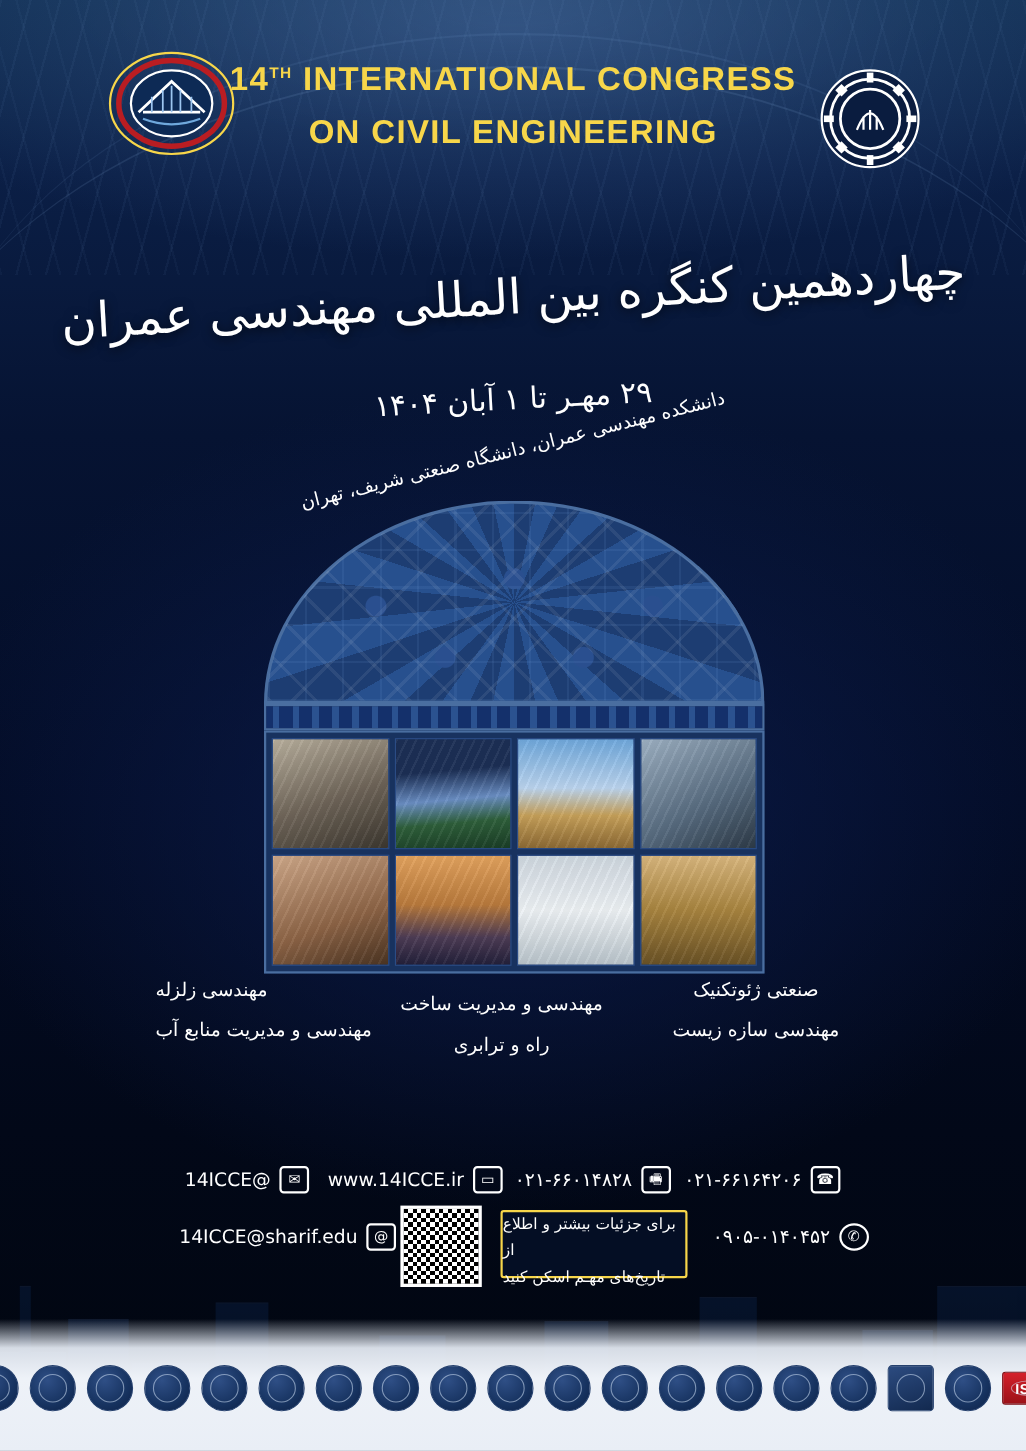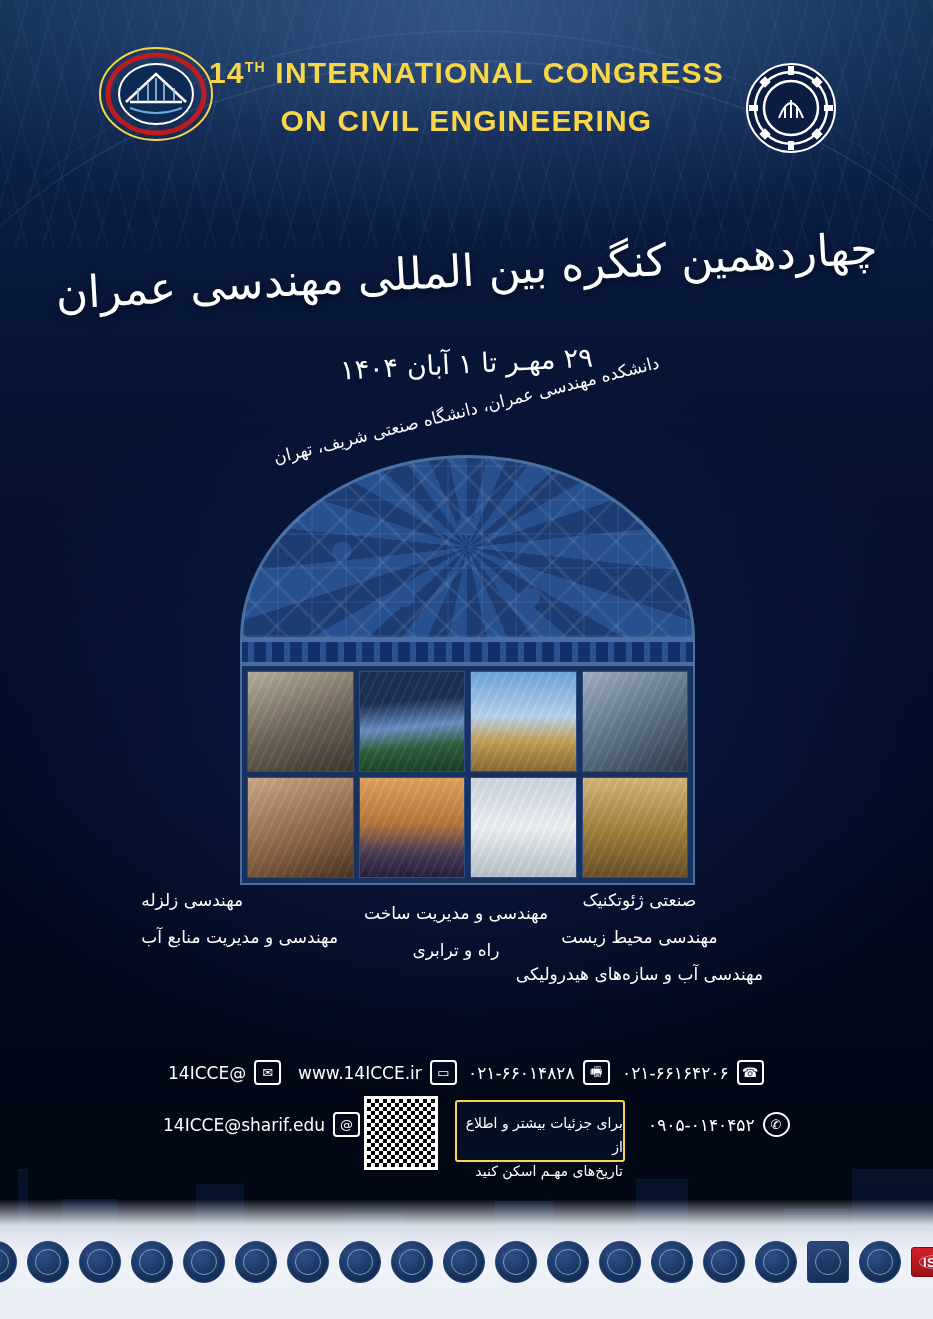--- a/index.html
+++ b/index.html
@@ -172,22 +172,22 @@
     position:absolute; left:364px; top:1096px; width:74px; height:74px;
     background:
       repeating-linear-gradient(0deg,#000 0 4px,#fff 4px 8px),
       repeating-linear-gradient(90deg,#000 0 4px,#fff 4px 8px);
     background-blend-mode:difference;
     border:3px solid #fff;
   }
   .qr-note {
     position:absolute; left:455px; top:1100px; width:170px; height:62px;
     border:2px solid #f7d64a; border-radius:3px; color:#fff;
-    direction:rtl; text-align:right; font-size:14px; line-height:1.7;
-    font-family:"DejaVu Sans", sans-serif; padding-top:10px;
+    direction:rtl; text-align:left; font-size:14px; line-height:1.7;
+    font-family:"DejaVu Sans", sans-serif; padding-top:0;
     background:rgba(8,20,50,0.55);
   }
 
   
   .sponsors {
     position:absolute; left:0; bottom:22px; width:933px; height:70px;
     display:flex; align-items:center; justify-content:center; gap:10px;
     padding:0 14px;
   }
   .sp {
@@ -303,22 +303,21 @@
       <div class="ph ph5"></div>
       <div class="ph ph6"></div>
       <div class="ph ph7"></div>
       <div class="ph ph8"></div>
     </div>
   </div>
 
   <div class="topics">
     <div class="col c1">
       <div class="row">صنعتی ژئوتکنیک</div>
-      <div class="row">مهندسی محیط زیست</div>
-      <div class="row">مهندسی آب و سازه‌های هیدرولیکی</div>
+      <div class="row">مهندسی سازه زیست</div>
     </div>
     <div class="col c2">
       <div class="row">مهندسی و مدیریت ساخت</div>
       <div class="row">راه و ترابری</div>
     </div>
     <div class="col c3">
       <div class="row">مهندسی زلزله</div>
       <div class="row">مهندسی و مدیریت منابع آب</div>
     </div>
   </div>

